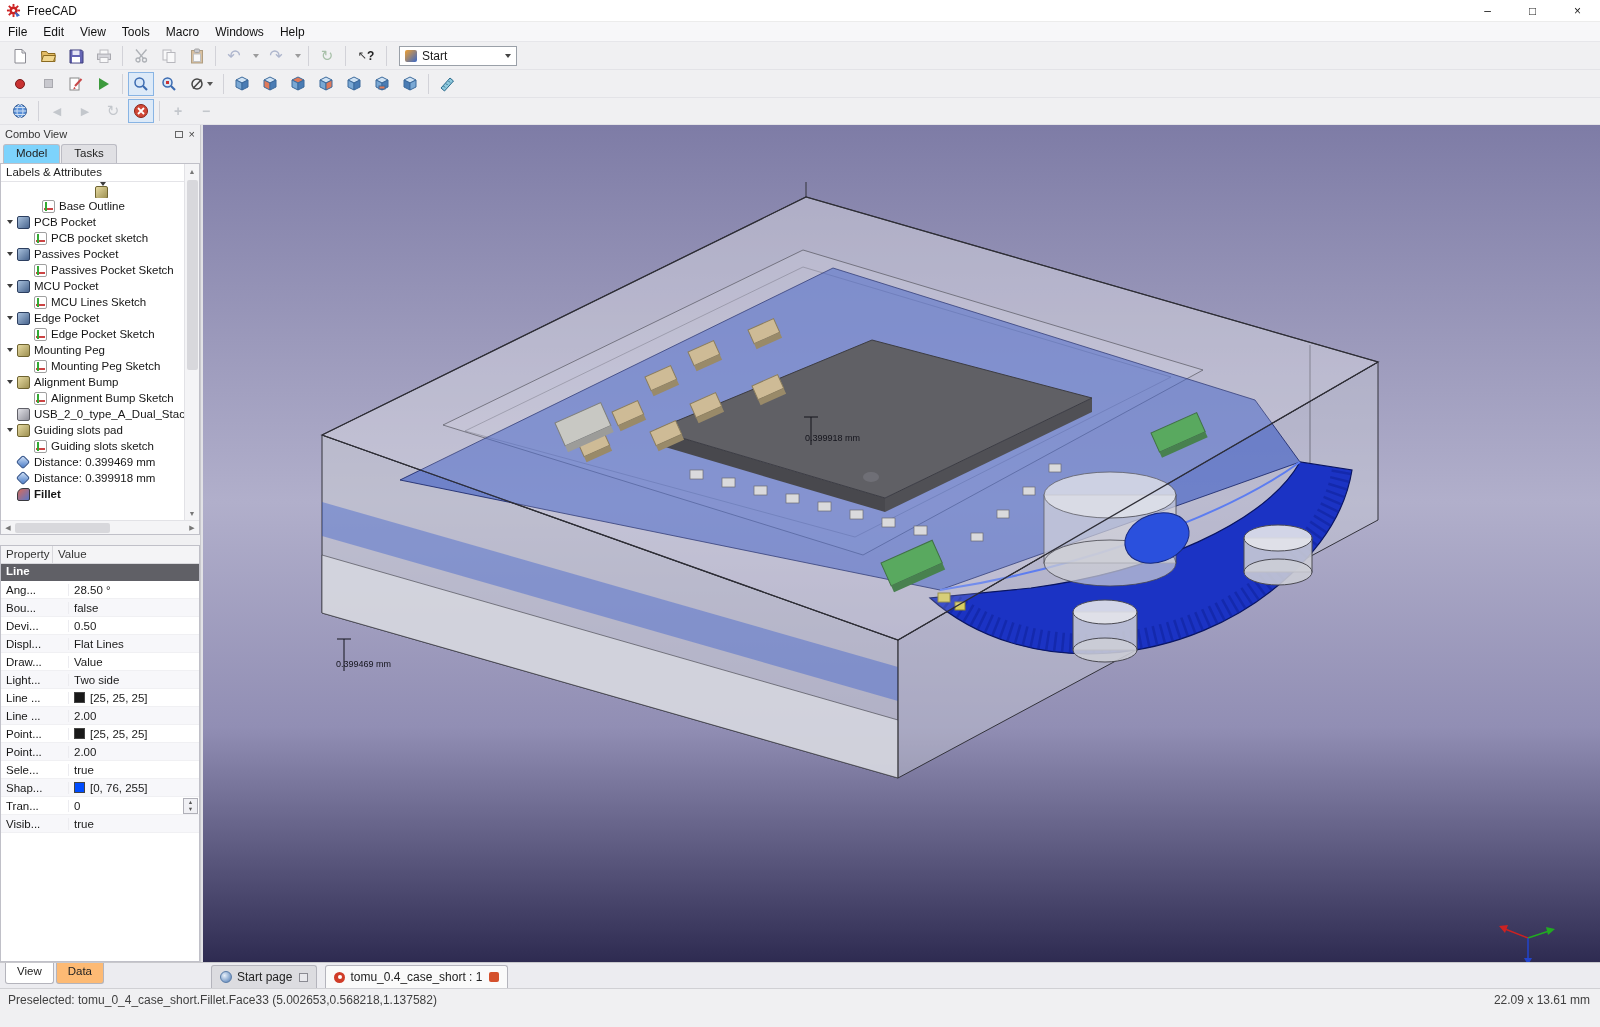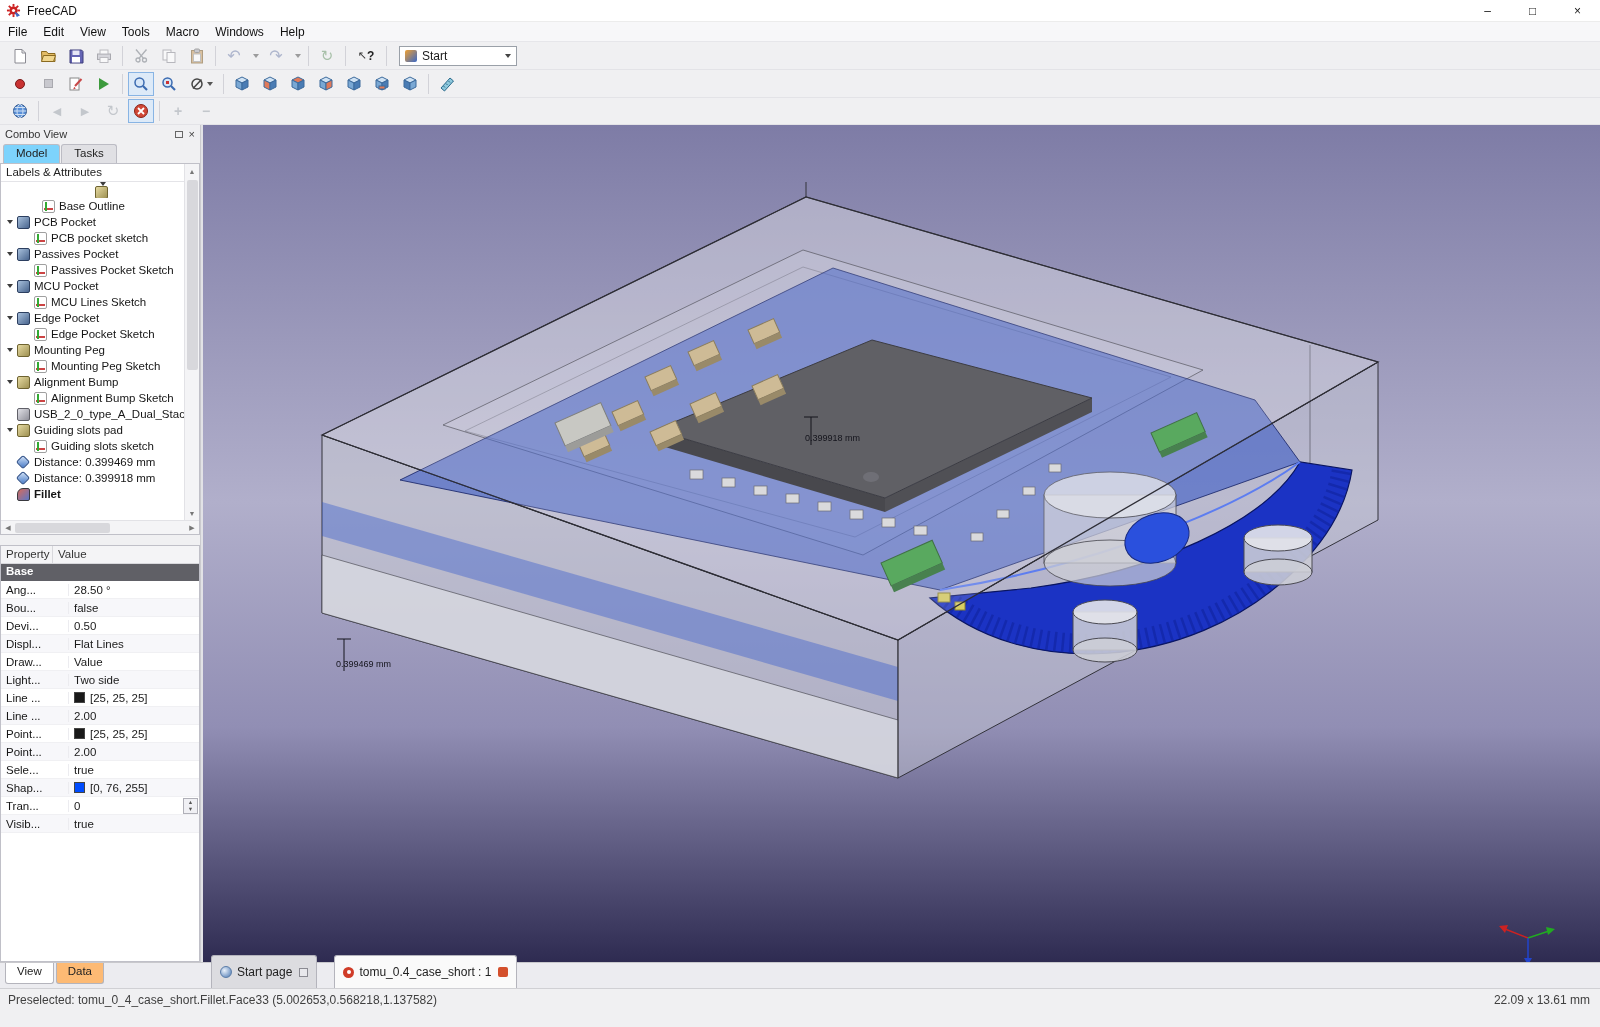--- a/index.html
+++ b/index.html
@@ -92,21 +92,21 @@
   #dim1{left:602px;top:308px}
   #dim2{left:133px;top:534px}
 
   
   #tabs-row{position:absolute;left:0;top:962px;width:1600px;height:26px;display:flex}
   #pv-tabs{width:203px;background:#ececf0;border-top:1px solid #c8c8cc;display:flex;align-items:flex-start;padding-left:5px}
   .pv-tab{height:21px;padding:2px 11px;font-size:11.5px;background:#fdba74;border:1px solid #b4b4bc;border-top:none;border-radius:0 0 3px 3px;margin-right:2px;color:#222}
   .pv-tab.active{background:#fff}
   #mdi-bar{flex:1;background:#ececf0;border-top:1px solid #c8c8cc;display:flex;align-items:flex-end;padding-left:8px}
   #mdi-tabs{display:flex;align-items:flex-end}
-  .mdi-tab{display:flex;align-items:center;height:33px;padding:0 8px;margin-right:17px;background:#dcdce0;border:1px solid #b4b4bc;border-bottom:none;border-radius:3px 3px 0 0;font-size:12px;color:#222}
+  .mdi-tab{display:flex;align-items:center;height:23px;padding:0 8px;margin-right:8px;background:#dcdce0;border:1px solid #b4b4bc;border-bottom:none;border-radius:3px 3px 0 0;font-size:12px;color:#222}
   .mdi-tab.active{background:#fafafa}
   .icon-webpage{width:12px;height:12px;border-radius:50%;background:radial-gradient(circle at 35% 35%,#e8f0fa,#7a9cc8 70%,#4a6c98);border:1px solid #5a7ca8;margin-right:5px;flex:none}
   .icon-freecad{position:relative;width:11px;height:11px;border-radius:50%;background:#d03c28;margin-right:5px;flex:none}
   .icon-freecad::before{content:"";position:absolute;left:3.5px;top:3.5px;width:4px;height:4px;border-radius:50%;background:#fff}
   .mdi-close-plain{width:9px;height:9px;border:1px solid #8a8a92;margin-left:7px;background:#e8e8ec;flex:none}
   .mdi-close-red{width:10px;height:10px;background:#d4502c;margin-left:7px;border-radius:2px;flex:none}
 
   
   #statusbar{position:absolute;left:0;top:988px;width:1600px;height:39px;background:#f0f0f2;border-top:1px solid #d0d0d4;font-size:12px;color:#404040}
   #status-left{position:absolute;left:8px;top:4px}
@@ -490,21 +490,21 @@
       <span class="thumb"></span>
       <span class="sp"></span>
       <span class="arr">▶</span>
     </div>
   </div>
   <div id="prop-box">
     <div id="prop-header">
       <span class="ph-name">Property</span>
       <span class="ph-value">Value</span>
     </div>
-    <div id="prop-group">Base</div>
+    <div id="prop-group">Line</div>
     <div id="prop-rows">
         <div class="prop-row">
           <span class="prop-name">Ang...</span>
           <span class="prop-value">28.50 °</span>
         </div>
         <div class="prop-row alt">
           <span class="prop-name">Bou...</span>
           <span class="prop-value">false</span>
         </div>
         <div class="prop-row">

